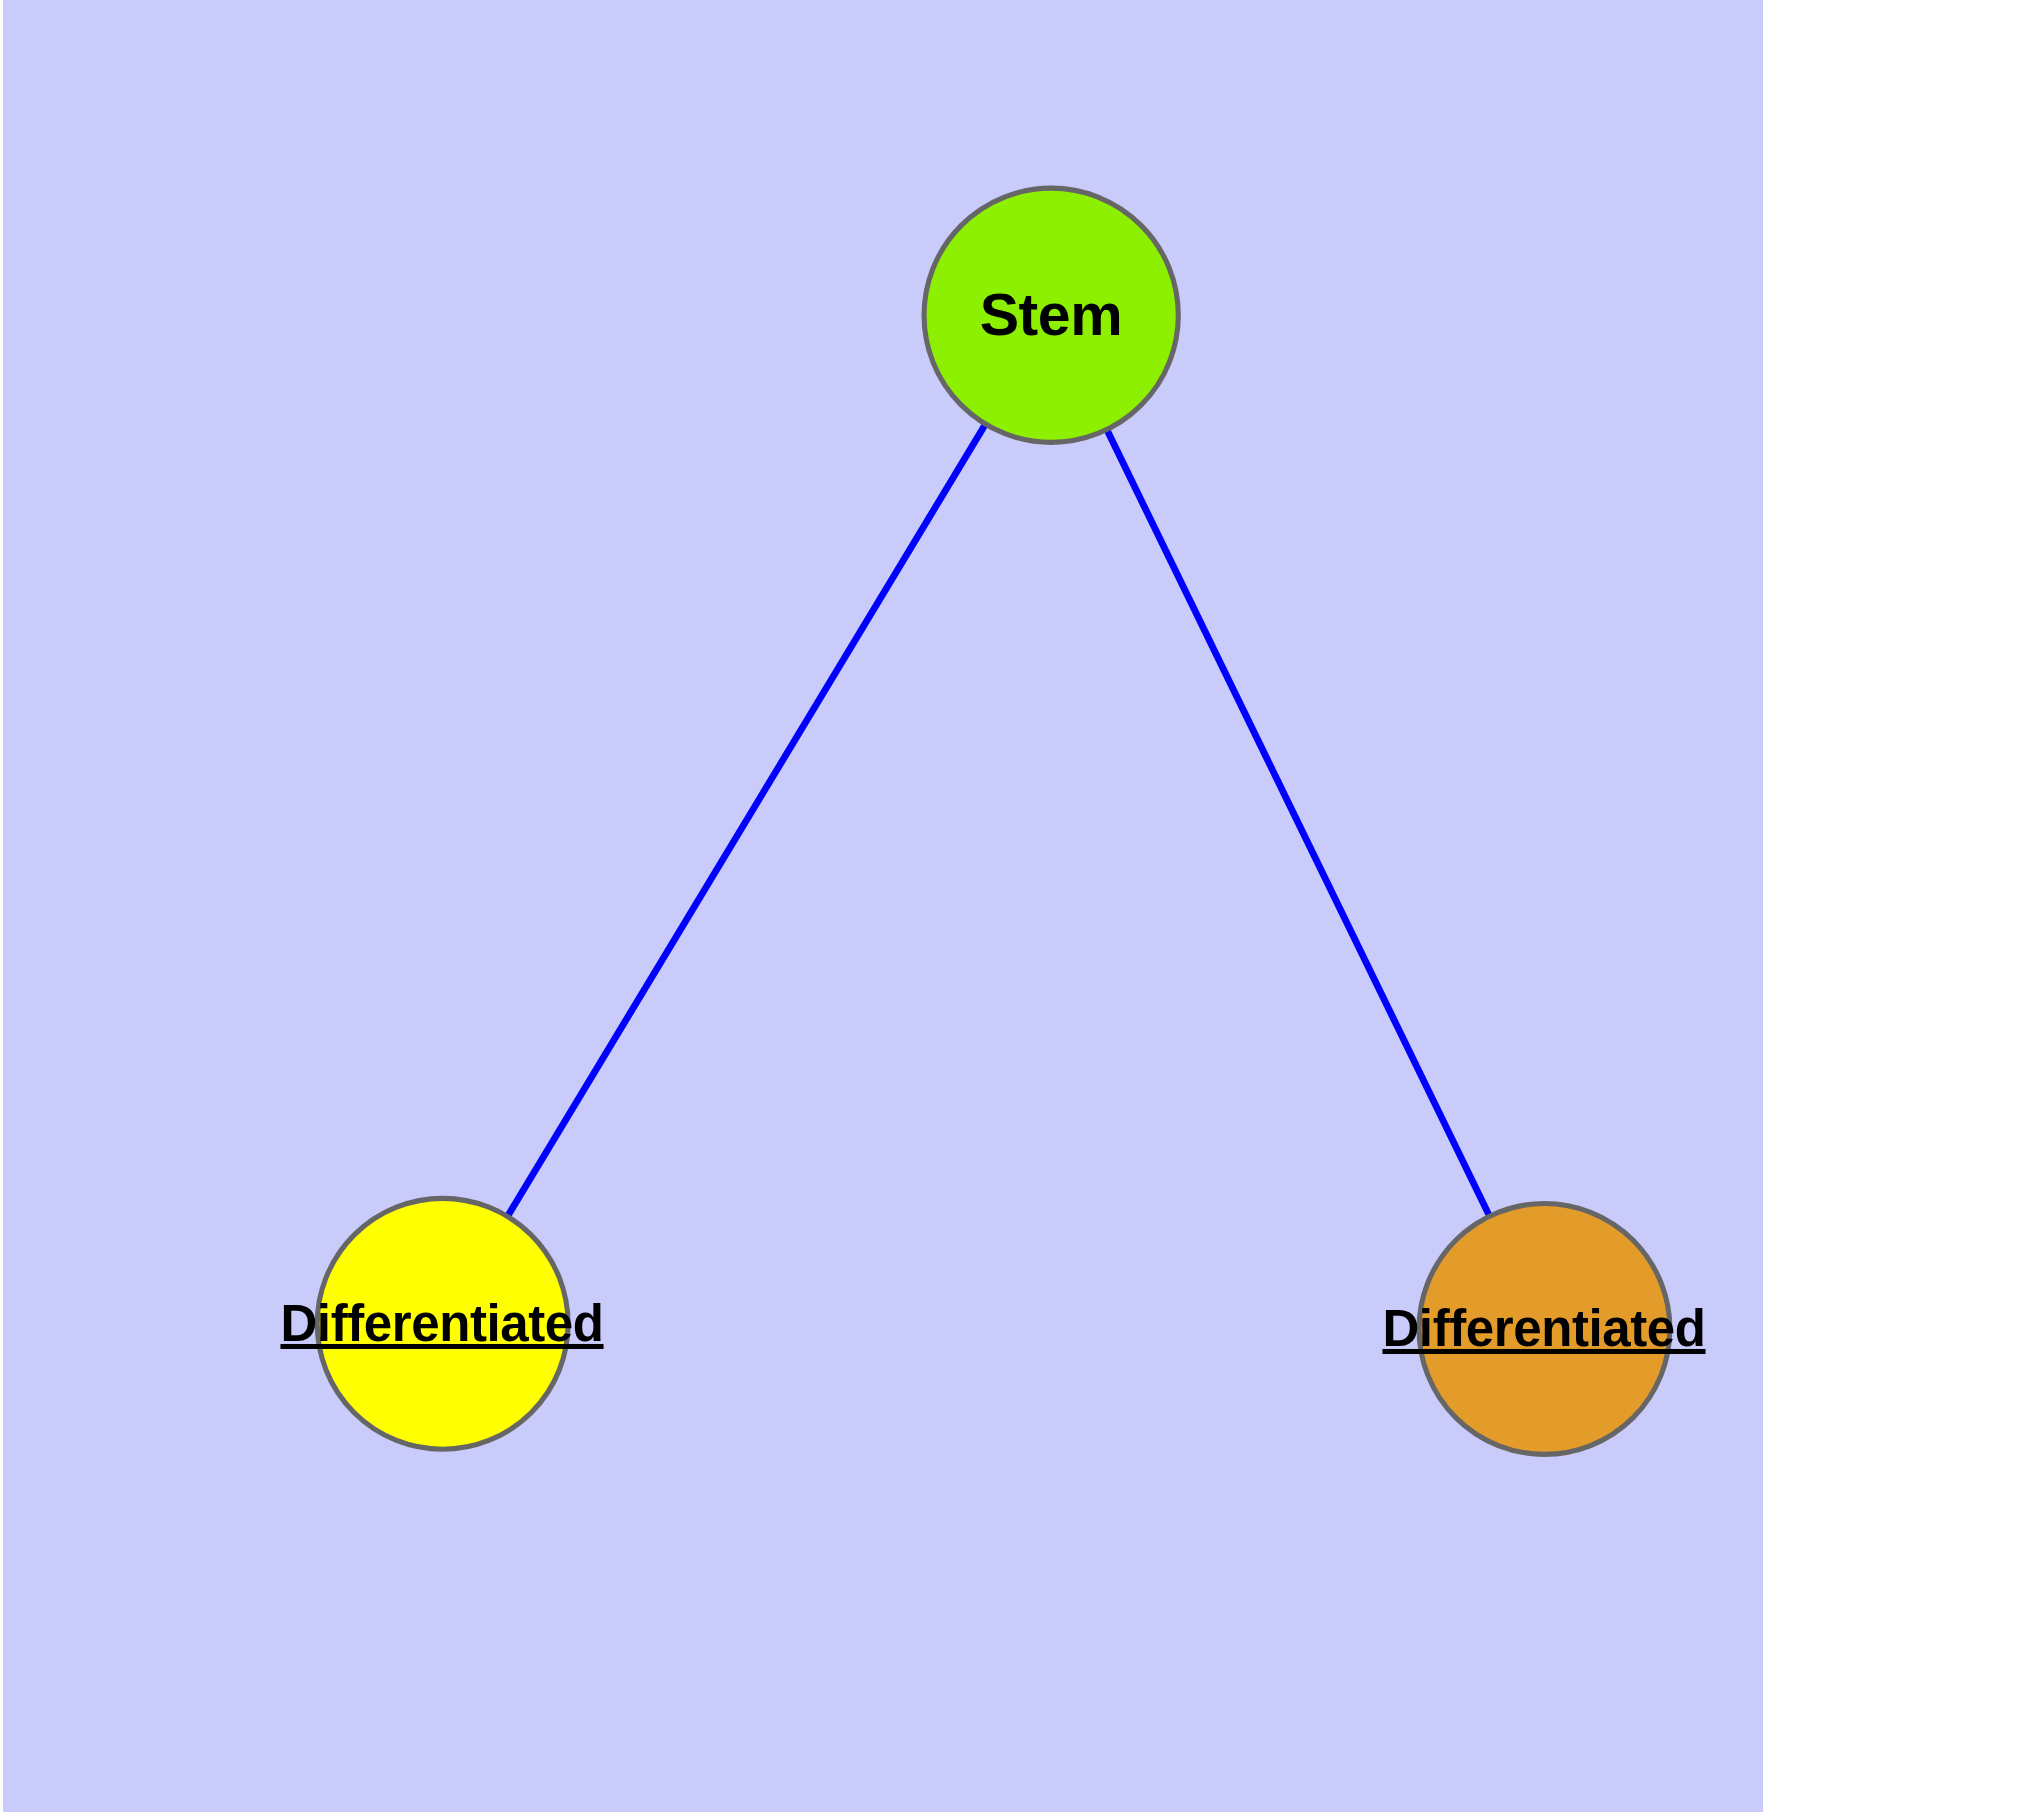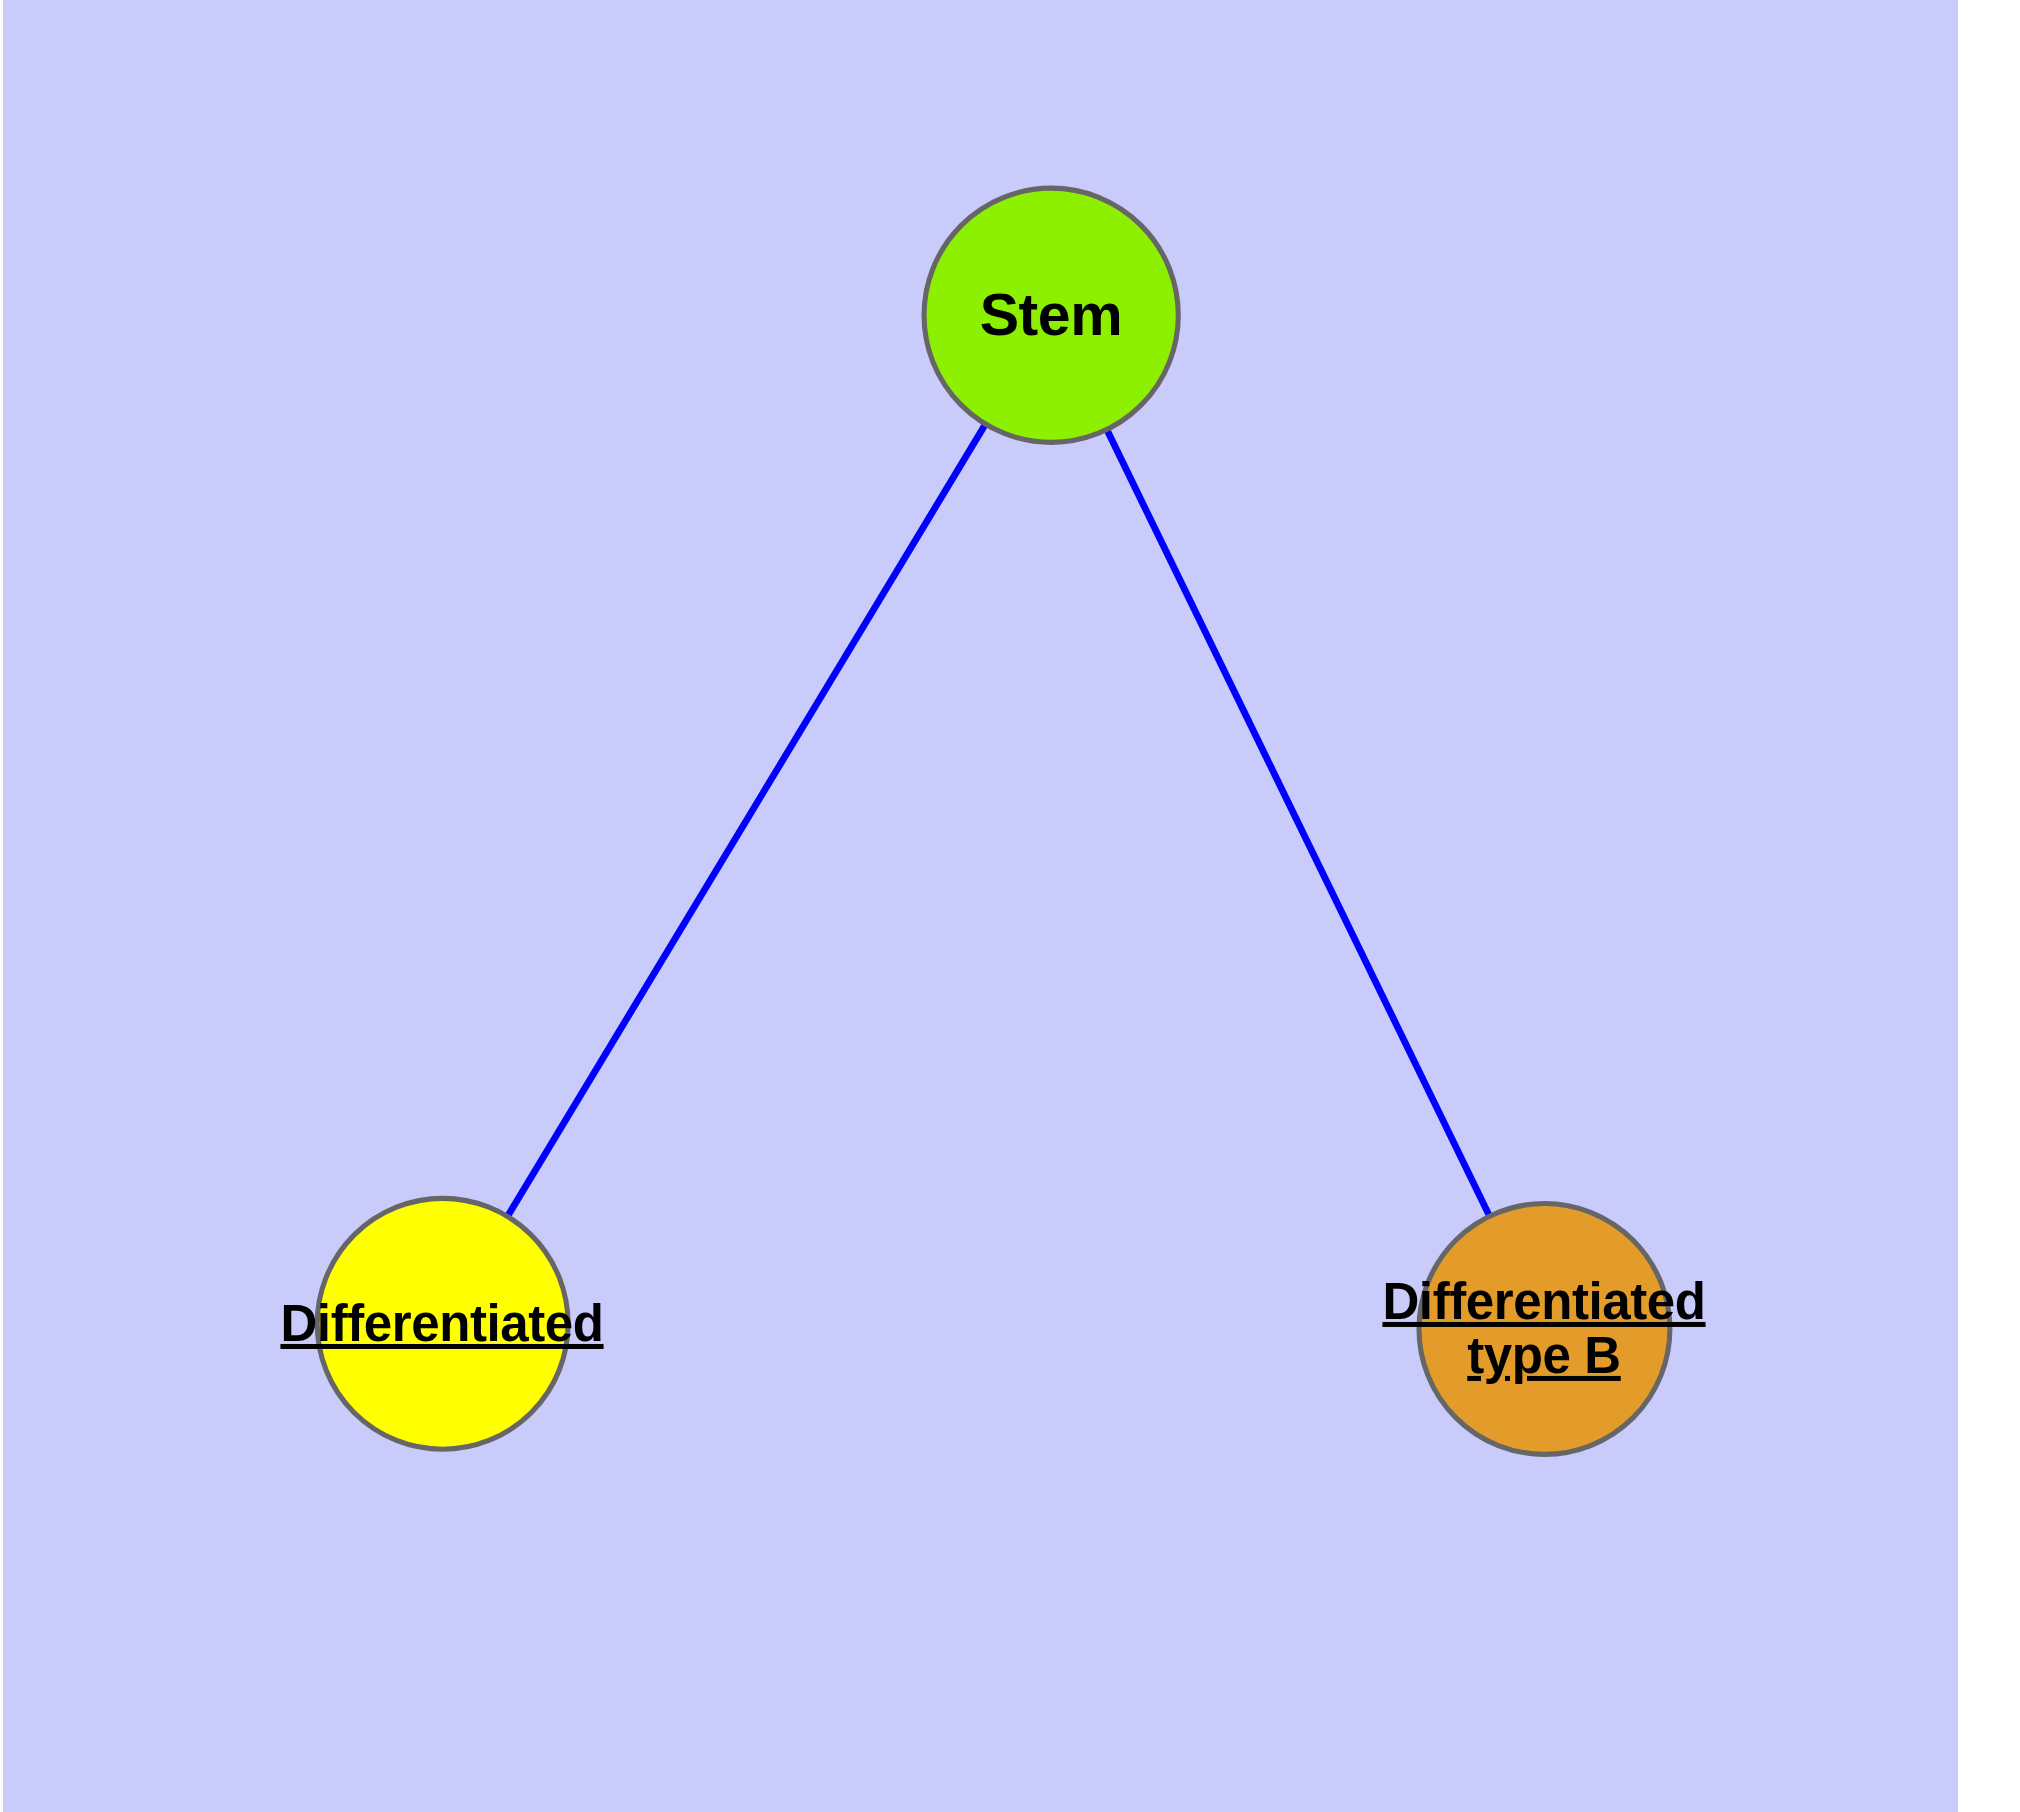--- a/index.html
+++ b/index.html
@@ -2,21 +2,21 @@
 <html style="font-size:13.6px"><head>
 <meta charset="utf-8">
 <style>
   html, body {
     margin: 0;
     padding: 0;
     background: #ffffff;
   }
   #canvas {
     position: relative;
-    width: 1958px;
+    width: 1763px;
     height: 1812px;
     background: #ffffff;
     overflow: hidden;
     font-family: "Liberation Sans", sans-serif;
   }
   #plot-bg {
     position: absolute;
     left: 2.5px;
     top: 0px;
     width: 2018px;
@@ -65,17 +65,17 @@
     <g id="node-layer">
         <circle cx="1240" cy="372" r="150" fill="#8cf000" stroke="#666666" stroke-width="6"></circle>
         <circle cx="522" cy="1562" r="148" fill="#ffff00" stroke="#666666" stroke-width="6"></circle>
         <circle cx="1822" cy="1568" r="148" fill="#e39b29" stroke="#666666" stroke-width="6"></circle>
       </g>
   </svg>
 
   <div id="label-layer">
       <div class="node-label label-stem" style="left: 1051px; top: 315px;"><div>Stem</div></div>
       <div class="node-label label-diff" style="left: 442px; top: 1324px;"><div>Differentiated</div></div>
-      <div class="node-label label-diff" style="left: 1544px; top: 1329px;"><div>Differentiated</div><div>type B</div></div>
+      <div class="node-label label-diff" style="left: 1544px; top: 1329px;"><div>Differentiated</div></div>
     </div>
 
 </div>
 
 
 </body></html>

